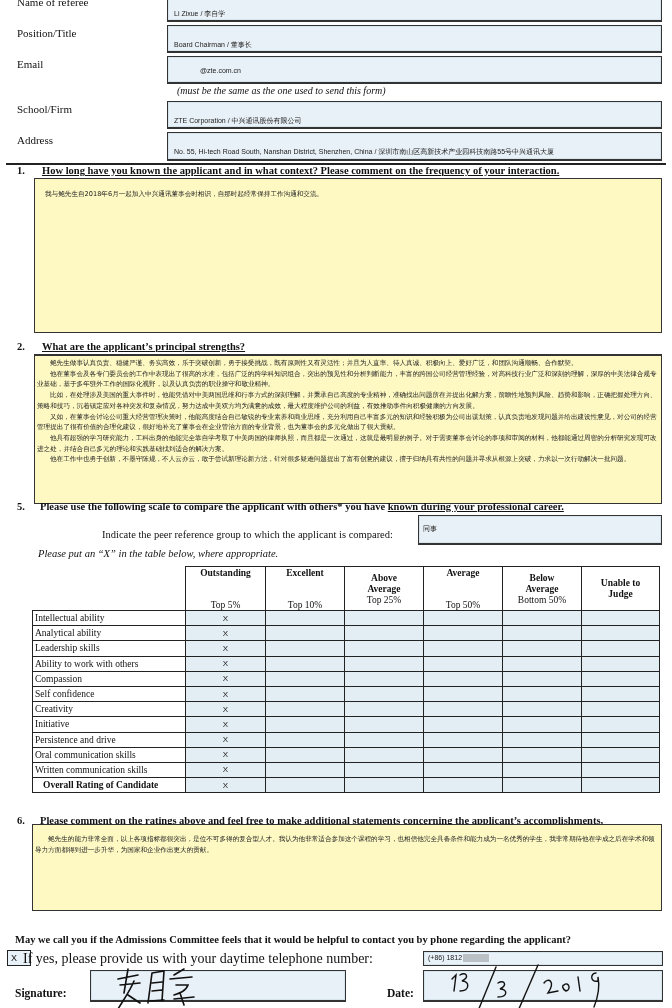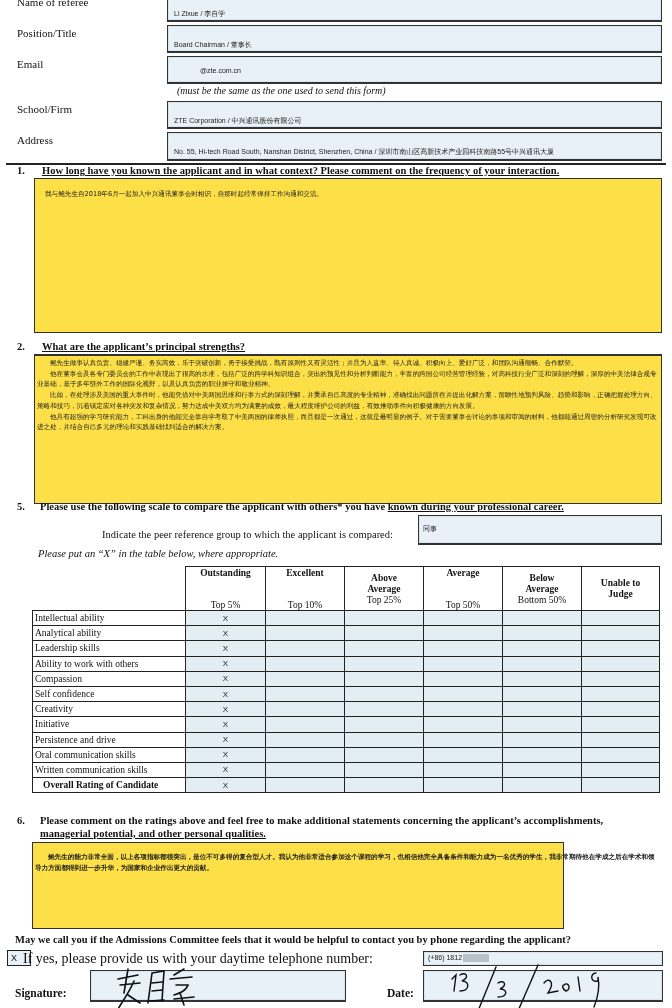--- a/index.html
+++ b/index.html
@@ -28,21 +28,21 @@
       font-family: "Liberation Serif", serif;
       font-weight: bold;
       font-size: 10.5px;
       color: #111;
       white-space: nowrap;
     }
     .q-num { position: absolute; font-weight: bold; font-size: 10.5px; }
     .underline { text-decoration: underline; }
     .answer-box {
       position: absolute;
-      background: #fde047;
+      background: #fef9c3;
       border: 1.5px solid #333;
     }
     .cn-para {
       font-family: "DejaVu Sans", sans-serif;
       font-size: 6.6px;
       line-height: 10.7px;
       color: #222;
       text-indent: 13px;
       word-break: break-all;
     }
@@ -132,21 +132,23 @@
   <div class="cn-para" style="position:absolute; left:10px; top:10px; width:600px; text-indent:0;">我与鲍先生自2018年6月一起加入中兴通讯董事会时相识，自那时起经常保持工作沟通和交流。</div>
 </div>
 
 <span class="q-num" style="left:17px; top:341px;">2.</span>
 <span class="q-title underline" style="left:42px; top:341px;">What are the applicant’s principal strengths?</span>
 <div class="answer-box" style="left:34px; top:354px; width:628px; height:150px; border-top:2px solid #333;">
   <div style="position:absolute; left:2px; top:2px; width:620px;">
     <p class="cn-para">鲍先生做事认真负责、稳健严谨、务实高效，乐于突破创新，勇于接受挑战，既有原则性又有灵活性；并且为人直率、待人真诚、积极向上、爱好广泛，和团队沟通顺畅、合作默契。</p>
     <p class="cn-para">他在董事会及各专门委员会的工作中表现出了很高的水准，包括广泛的跨学科知识组合，突出的预见性和分析判断能力，丰富的跨国公司经营管理经验，对高科技行业广泛和深刻的理解，深厚的中美法律合规专业基础，基于多年驻外工作的国际化视野，以及认真负责的职业操守和敬业精神。</p>
     <p class="cn-para">比如，在处理涉及美国的重大事件时，他能凭借对中美两国思维和行事方式的深刻理解，并秉承自己高度的专业精神，准确找出问题所在并提出化解方案，前瞻性地预判风险、趋势和影响，正确把握处理方向、策略和技巧，沉着镇定应对各种突发和复杂情况，努力达成中美双方均为满意的成效，最大程度维护公司的利益，有效推动事件向积极健康的方向发展。</p>
+    <p class="cn-para">又如，在董事会讨论公司重大经营管理决策时，他能高度结合自己敏锐的专业素养和商业思维，充分利用自己丰富多元的知识和经验积极为公司出谋划策，认真负责地发现问题并给出建设性意见，对公司的经营管理提出了很有价值的合理化建议，很好地补充了董事会在企业管治方面的专业背景，也为董事会的多元化做出了很大贡献。</p>
     <p class="cn-para">他具有超强的学习研究能力，工科出身的他能完全靠自学考取了中美两国的律师执照，而且都是一次通过，这就是最明显的例子。对于需要董事会讨论的事项和审阅的材料，他都能通过周密的分析研究发现可改进之处，并结合自己多元的理论和实践基础找到适合的解决方案。</p>
+    <p class="cn-para">他在工作中也勇于创新，不墨守陈规，不人云亦云，敢于尝试新理论新方法，针对很多疑难问题提出了富有创意的建议，擅于归纳具有共性的问题并寻求从根源上突破，力求以一次行动解决一批问题。</p>
   </div>
 </div>
 
 <span class="q-num" style="left:17px; top:501px;">5.</span>
 <span class="q-title" style="left:40px; top:501px;">
   <span>Please use the following scale to compare the applicant with others* you have </span><span class="underline">known during your professional career.</span>
 </span>
 
 <div class="abs label" style="left:102px; top:529px; font-size:10.5px;">Indicate the peer reference group to which the applicant is compared:</div>
 <div class="field" style="left:418px; top:515px; width:244px; height:30px;">
@@ -275,21 +277,21 @@
         <td class="cell"></td>
         <td class="cell"></td>
         <td class="cell"></td>
       </tr>
   </tbody>
 </table>
 
 <span class="q-num" style="left:17px; top:815px;">6.</span>
 <span class="q-title" style="left:40px; top:815px;">Please comment on the ratings above and feel free to make additional statements concerning the applicant’s accomplishments,</span>
 <span class="q-title underline" style="left:40px; top:828px;">managerial potential, and other personal qualities.</span>
-<div class="answer-box" style="left:32px; top:842px; width:532px; height:87px;font-weight:bold;">
+<div class="answer-box" style="left:32px; top:824px; width:630px; height:87px;">
   <div class="cn-para" style="position:absolute; left:2px; top:9px; width:622px;">鲍先生的能力非常全面，以上各项指标都很突出，是位不可多得的复合型人才。我认为他非常适合参加这个课程的学习，也相信他完全具备条件和能力成为一名优秀的学生，我非常期待他在学成之后在学术和领导力方面都得到进一步升华，为国家和企业作出更大的贡献。</div>
 </div>
 
 <span class="q-title" style="left:15px; top:934px; font-size:10.5px;">May we call you if the Admissions Committee feels that it would be helpful to contact you by phone regarding the applicant?</span>
 <div class="checkbox" style="left:7px; top:950px; width:24px; height:16px;">X</div>
 <span class="abs label" style="left:23px; top:951px; font-size:14px;">If yes, please provide us with your daytime telephone number:</span>
 <div class="field" style="left:423px; top:951px; width:240px; height:15px; border-width:1px;">
   <span class="field-text" style="left:4px; top:2px;"><span>(+86) 1812</span><span class="blur"></span></span>
 </div>
 

